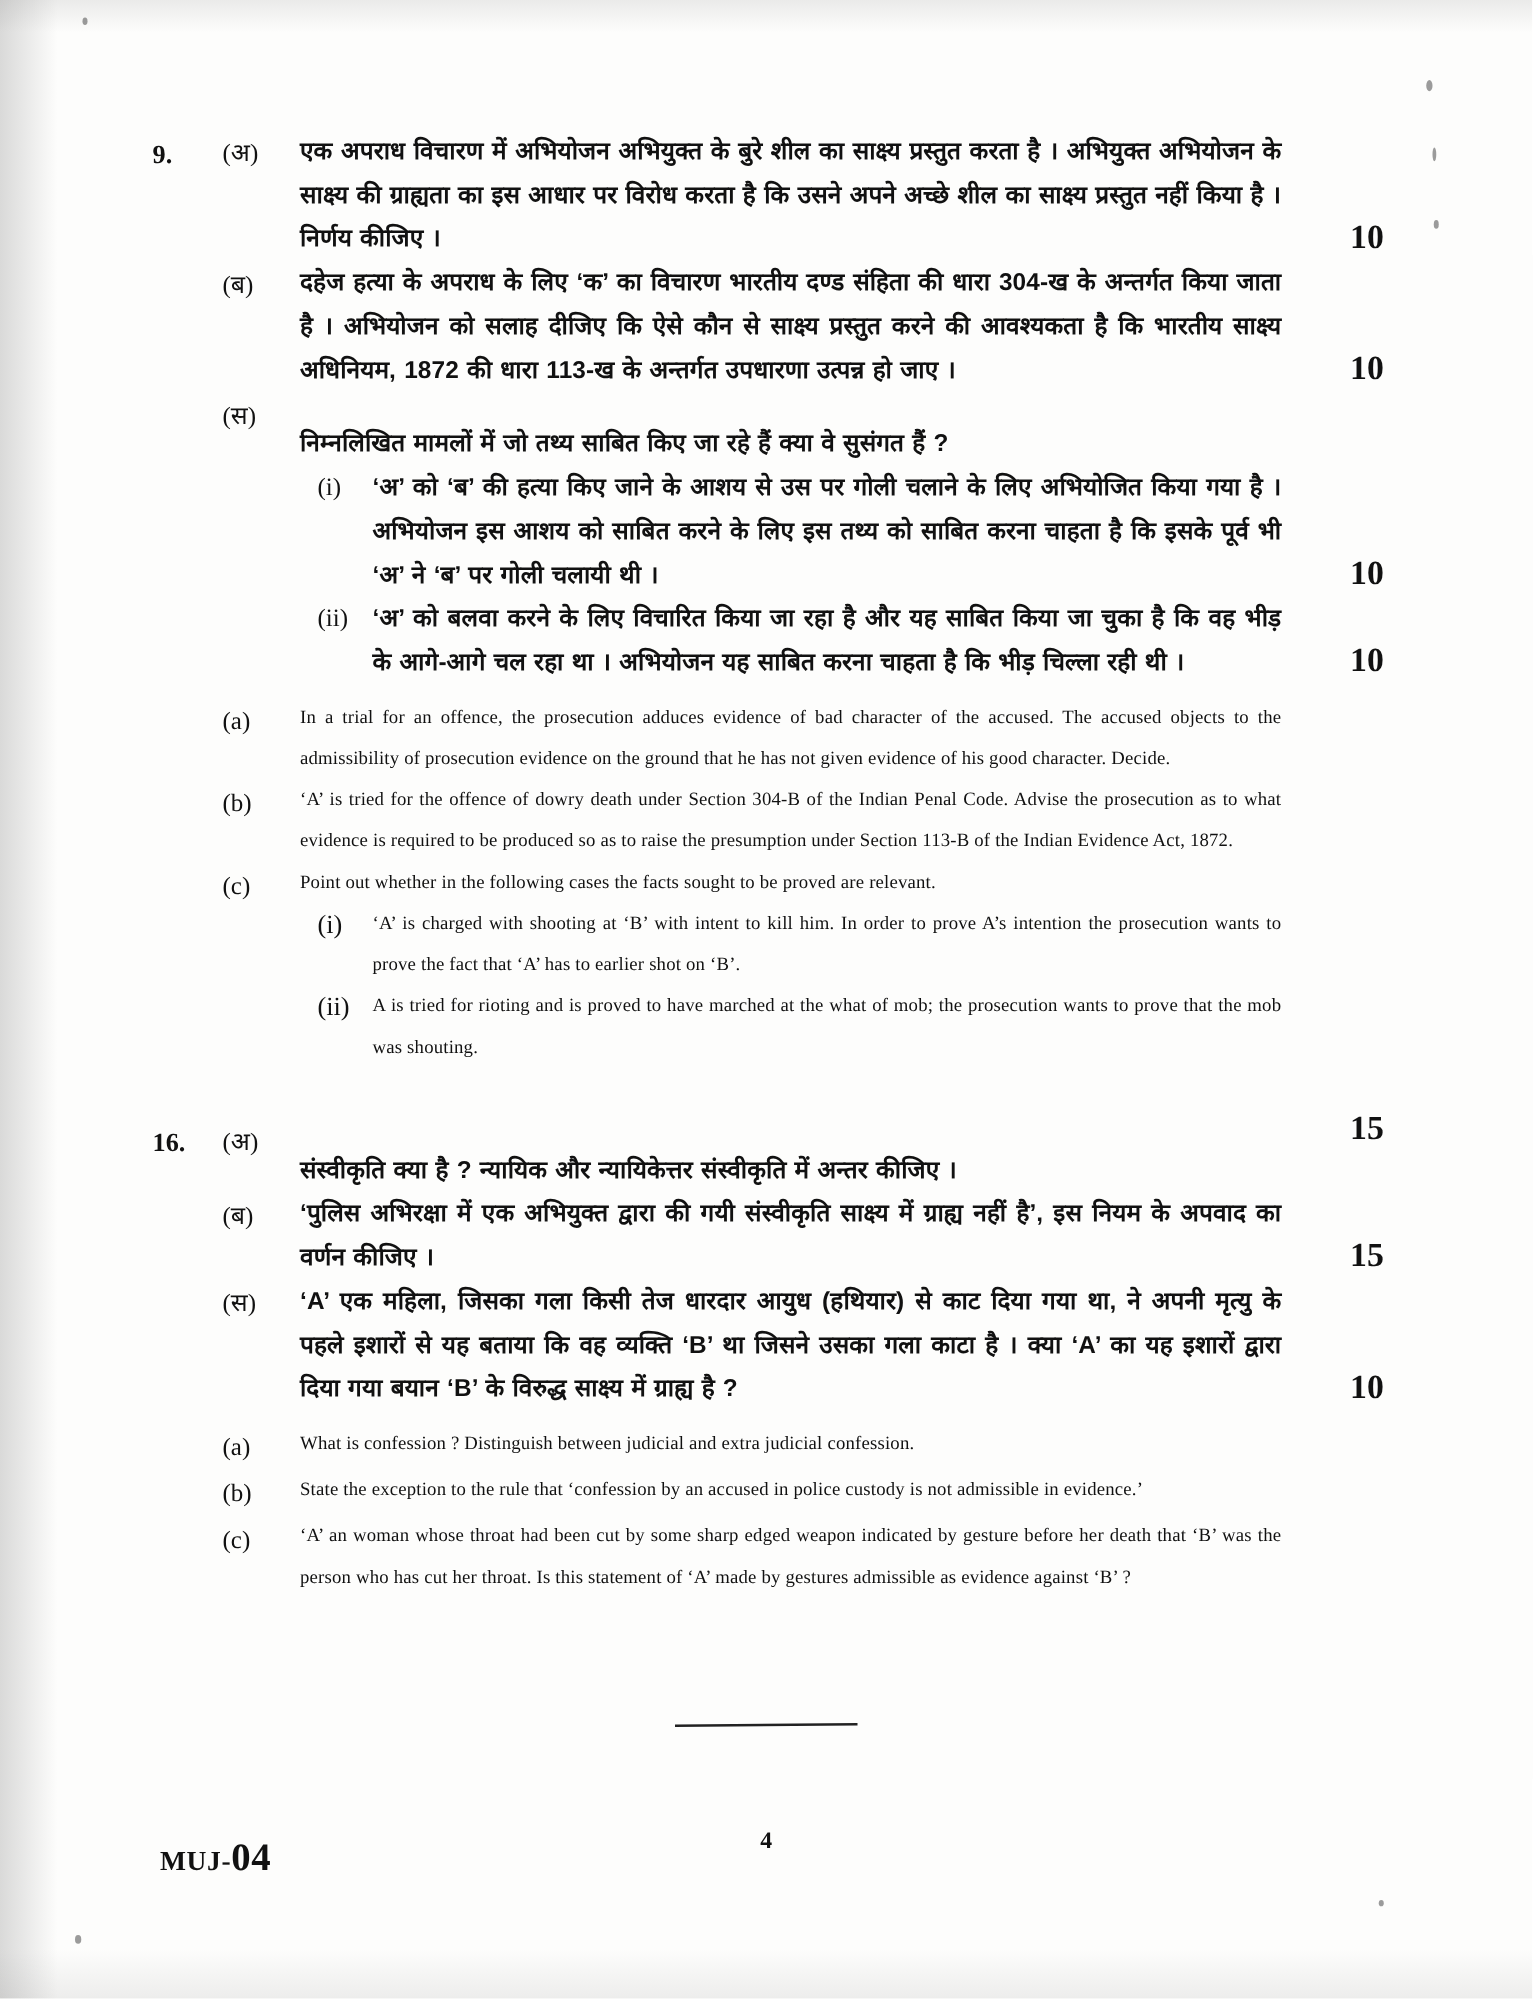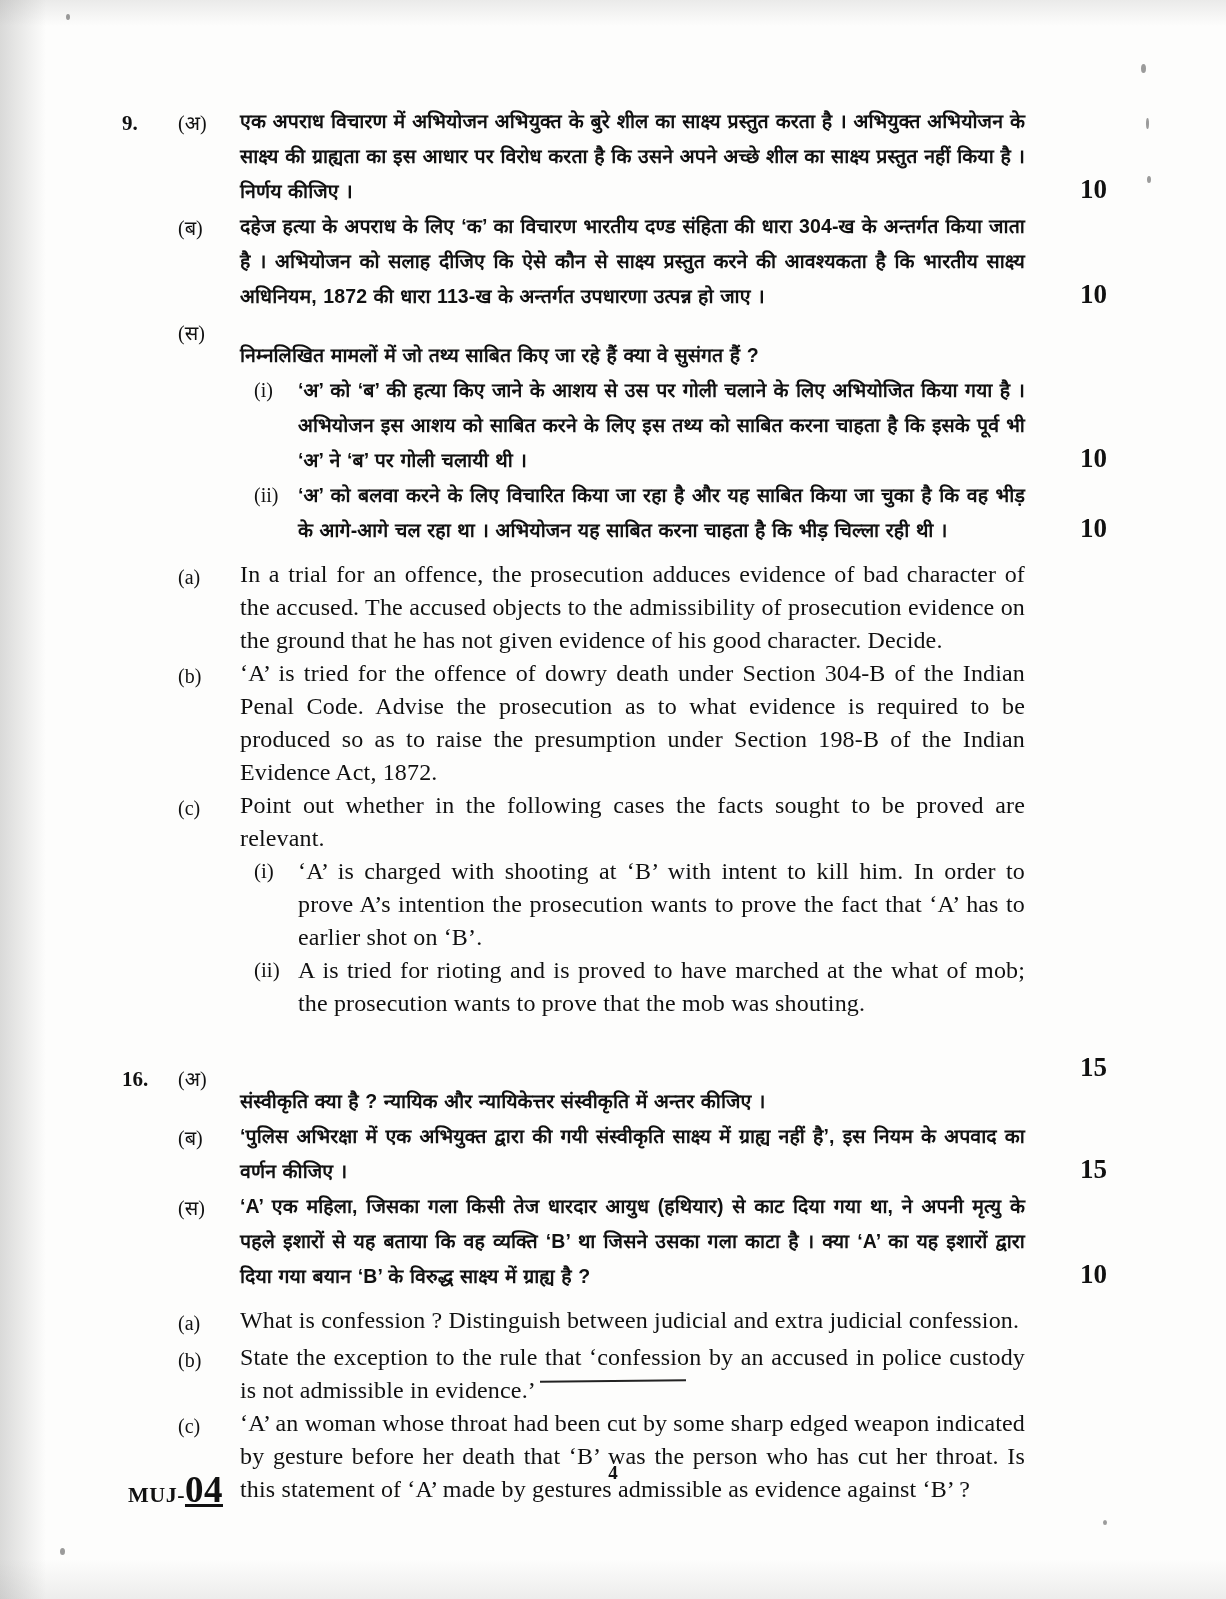--- a/index.html
+++ b/index.html
@@ -108,21 +108,21 @@
     text-align-last: left;
     font-weight: 600;
     letter-spacing: .1px;
     word-spacing: 1px;
   }
   .hi.nojust { text-align: left; margin-top: 24px; }
 
   
   .en {
     font-family: "Liberation Serif", "DejaVu Serif", serif;
-    font-size: 24px;
+    font-size: 15px;
     line-height: 33px;
     text-align: justify;
     text-align-last: left;
     letter-spacing: .15px;
   }
   .en.nojust { text-align: left; }
 
   
   .subrow {
     display: flex;
@@ -175,21 +175,21 @@
   
   .footer-code {
     position: absolute;
     left: 128px;
     top: 1468px;
     font-family: "Liberation Serif", "DejaVu Serif", serif;
     font-weight: 700;
     letter-spacing: .5px;
   }
   .footer-code .small { font-size: 22px; text-align: right; }
-  .footer-code .big { font-size: 37px; text-decoration: underline; }
+  .footer-code .big { font-size: 31px; }
 
   .footer-page {
     position: absolute;
     left: 0;
     top: 1462px;
     width: 100%;
     text-align: center;
     font-family: "Liberation Serif", "DejaVu Serif", serif;
     font-size: 19px;
     font-weight: 700;
@@ -264,21 +264,21 @@
         <div class="part">(a)</div>
         <div class="body">
           <div class="en">In a trial for an offence, the prosecution adduces evidence of bad character of the accused. The accused objects to the admissibility of prosecution evidence on the ground that he has not given evidence of his good character. Decide.</div>
         </div>
       </div>
 
       <div class="row">
         <div class="qnum"></div>
         <div class="part">(b)</div>
         <div class="body">
-          <div class="en">‘A’ is tried for the offence of dowry death under Section 304-B of the Indian Penal Code. Advise the prosecution as to what evidence is required to be produced so as to raise the presumption under Section 198-B of the Indian Evidence Act, 1872.</div>
+          <div class="en">‘A’ is tried for the offence of dowry death under Section 304-B of the Indian Penal Code. Advise the prosecution as to what evidence is required to be produced so as to raise the presumption under Section 113-B of the Indian Evidence Act, 1872.</div>
         </div>
       </div>
 
       <div class="row">
         <div class="qnum"></div>
         <div class="part">(c)</div>
         <div class="body">
           <div class="en">Point out whether in the following cases the facts sought to be proved are relevant.</div>
 
           <div class="subrow">

